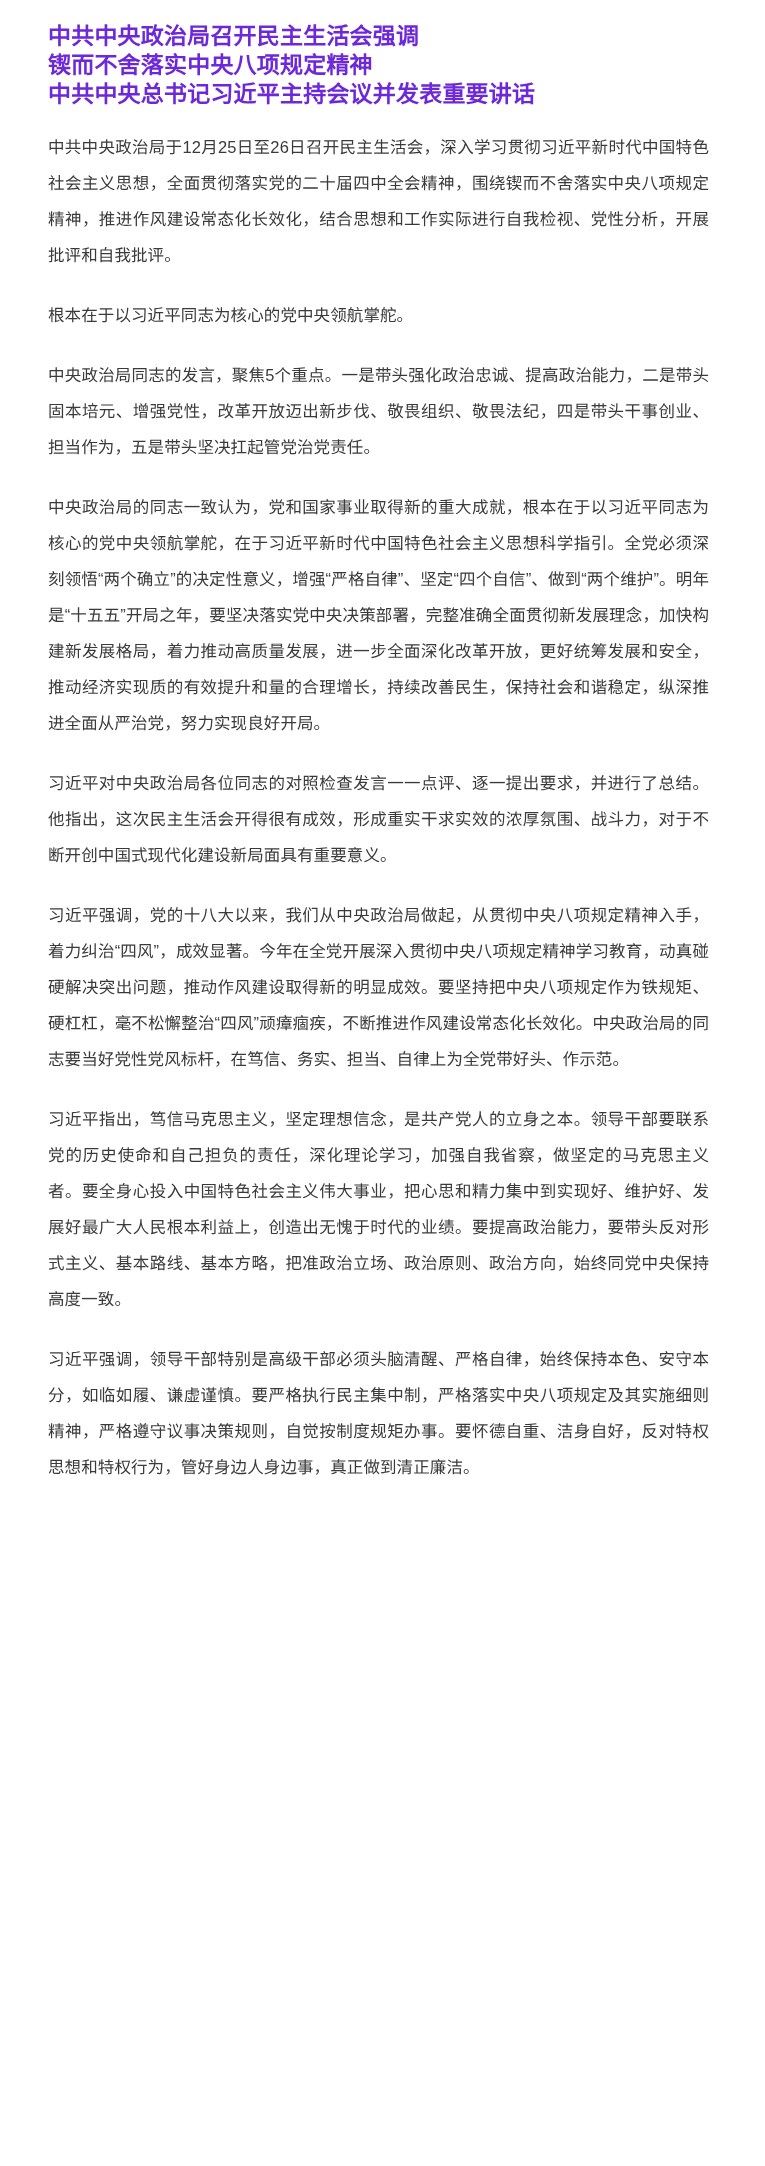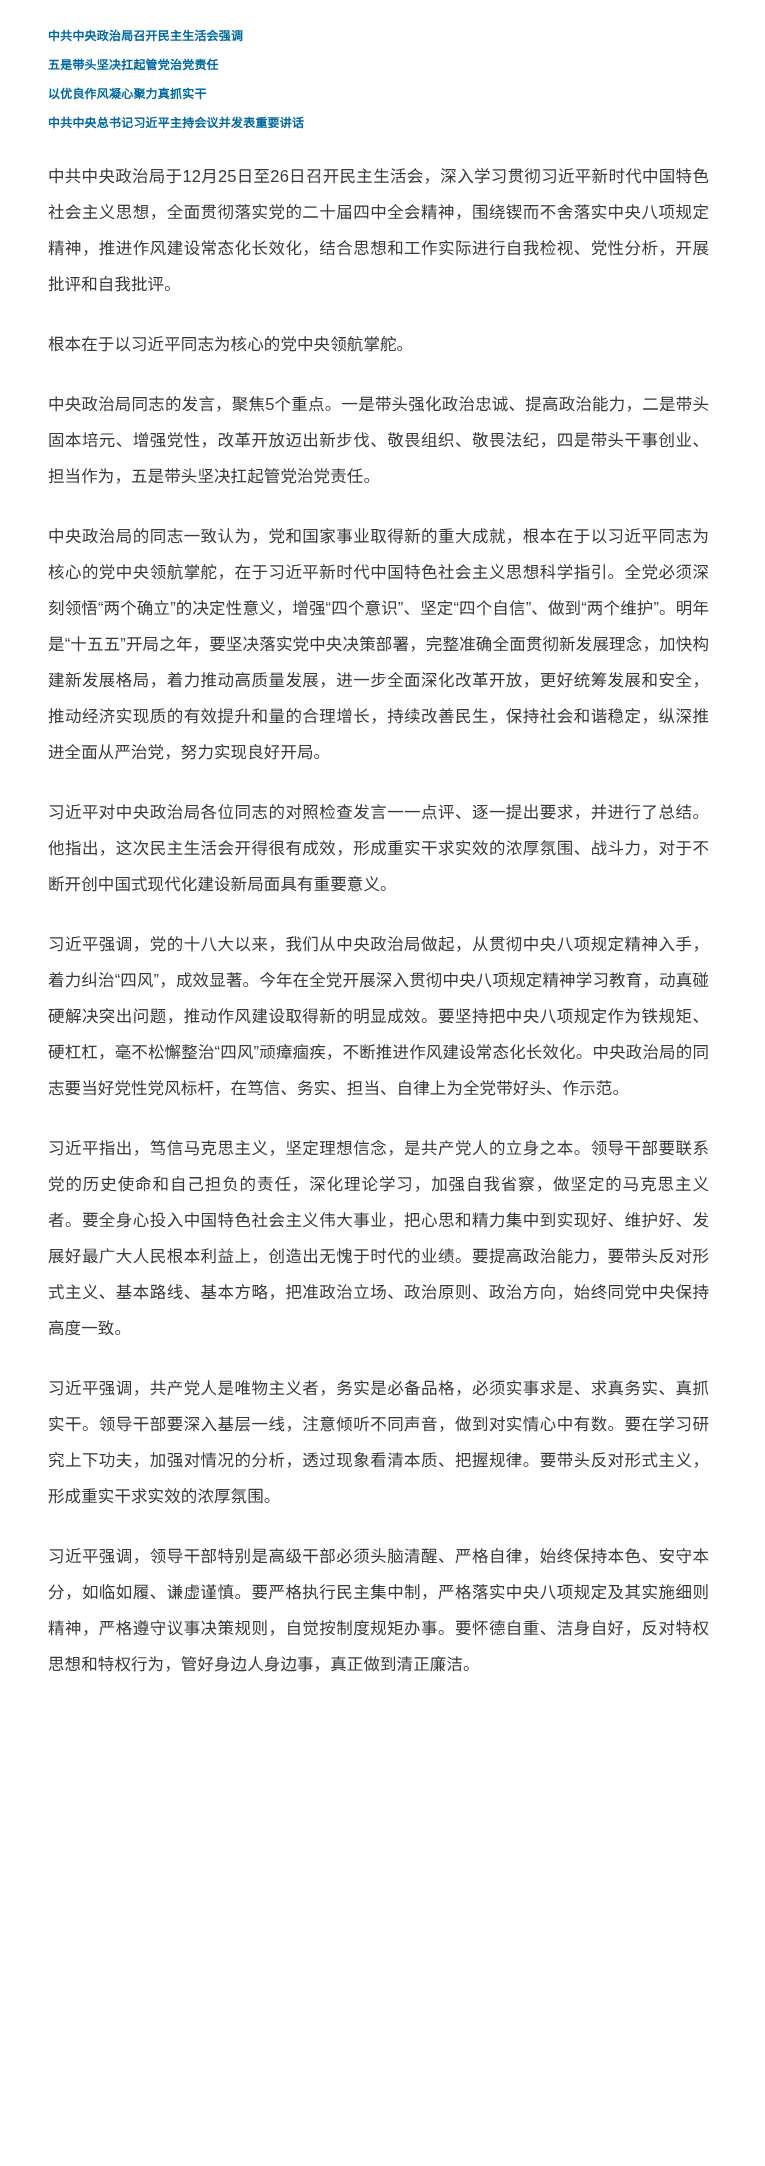--- a/index.html
+++ b/index.html
@@ -19,23 +19,23 @@
     box-sizing: border-box;
     padding: 0 48px 0 48px;
     background: #ffffff;
   }
   
   .headline {
     padding-top: 22px;
     padding-bottom: 4px;
   }
   .headline-line {
-    color: #0369a1;
+    color: #6d28d9;
     font-weight: bold;
-    font-size: 12px;
+    font-size: 23px;
     line-height: 29px;
     letter-spacing: 0.2px;
     white-space: nowrap;
   }
   
   .article {
     padding-top: 16px;
   }
   .para {
     font-size: 16.5px;
@@ -47,31 +47,29 @@
     letter-spacing: 0.1px;
   }
 </style>
 </head>
 <body>
 
 <div class="page">
 
   <div class="headline">
     <div class="headline-line">中共中央政治局召开民主生活会强调</div>
-    <div class="headline-line">五是带头坚决扛起管党治党责任</div>
-    <div class="headline-line">以优良作风凝心聚力真抓实干</div>
+    <div class="headline-line">锲而不舍落实中央八项规定精神</div>
     <div class="headline-line">中共中央总书记习近平主持会议并发表重要讲话</div>
   </div>
 
   <div class="article">
     <p class="para">中共中央政治局于12月25日至26日召开民主生活会，深入学习贯彻习近平新时代中国特色社会主义思想，全面贯彻落实党的二十届四中全会精神，围绕锲而不舍落实中央八项规定精神，推进作风建设常态化长效化，结合思想和工作实际进行自我检视、党性分析，开展批评和自我批评。</p>
     <p class="para">根本在于以习近平同志为核心的党中央领航掌舵。</p>
     <p class="para">中央政治局同志的发言，聚焦5个重点。一是带头强化政治忠诚、提高政治能力，二是带头固本培元、增强党性，改革开放迈出新步伐、敬畏组织、敬畏法纪，四是带头干事创业、担当作为，五是带头坚决扛起管党治党责任。</p>
-    <p class="para">中央政治局的同志一致认为，党和国家事业取得新的重大成就，根本在于以习近平同志为核心的党中央领航掌舵，在于习近平新时代中国特色社会主义思想科学指引。全党必须深刻领悟“两个确立”的决定性意义，增强“四个意识”、坚定“四个自信”、做到“两个维护”。明年是“十五五”开局之年，要坚决落实党中央决策部署，完整准确全面贯彻新发展理念，加快构建新发展格局，着力推动高质量发展，进一步全面深化改革开放，更好统筹发展和安全，推动经济实现质的有效提升和量的合理增长，持续改善民生，保持社会和谐稳定，纵深推进全面从严治党，努力实现良好开局。</p>
+    <p class="para">中央政治局的同志一致认为，党和国家事业取得新的重大成就，根本在于以习近平同志为核心的党中央领航掌舵，在于习近平新时代中国特色社会主义思想科学指引。全党必须深刻领悟“两个确立”的决定性意义，增强“严格自律”、坚定“四个自信”、做到“两个维护”。明年是“十五五”开局之年，要坚决落实党中央决策部署，完整准确全面贯彻新发展理念，加快构建新发展格局，着力推动高质量发展，进一步全面深化改革开放，更好统筹发展和安全，推动经济实现质的有效提升和量的合理增长，持续改善民生，保持社会和谐稳定，纵深推进全面从严治党，努力实现良好开局。</p>
     <p class="para">习近平对中央政治局各位同志的对照检查发言一一点评、逐一提出要求，并进行了总结。他指出，这次民主生活会开得很有成效，形成重实干求实效的浓厚氛围、战斗力，对于不断开创中国式现代化建设新局面具有重要意义。</p>
     <p class="para">习近平强调，党的十八大以来，我们从中央政治局做起，从贯彻中央八项规定精神入手，着力纠治“四风”，成效显著。今年在全党开展深入贯彻中央八项规定精神学习教育，动真碰硬解决突出问题，推动作风建设取得新的明显成效。要坚持把中央八项规定作为铁规矩、硬杠杠，毫不松懈整治“四风”顽瘴痼疾，不断推进作风建设常态化长效化。中央政治局的同志要当好党性党风标杆，在笃信、务实、担当、自律上为全党带好头、作示范。</p>
     <p class="para">习近平指出，笃信马克思主义，坚定理想信念，是共产党人的立身之本。领导干部要联系党的历史使命和自己担负的责任，深化理论学习，加强自我省察，做坚定的马克思主义者。要全身心投入中国特色社会主义伟大事业，把心思和精力集中到实现好、维护好、发展好最广大人民根本利益上，创造出无愧于时代的业绩。要提高政治能力，要带头反对形式主义、基本路线、基本方略，把准政治立场、政治原则、政治方向，始终同党中央保持高度一致。</p>
-    <p class="para">习近平强调，共产党人是唯物主义者，务实是必备品格，必须实事求是、求真务实、真抓实干。领导干部要深入基层一线，注意倾听不同声音，做到对实情心中有数。要在学习研究上下功夫，加强对情况的分析，透过现象看清本质、把握规律。要带头反对形式主义，形成重实干求实效的浓厚氛围。</p>
     <p class="para">习近平强调，领导干部特别是高级干部必须头脑清醒、严格自律，始终保持本色、安守本分，如临如履、谦虚谨慎。要严格执行民主集中制，严格落实中央八项规定及其实施细则精神，严格遵守议事决策规则，自觉按制度规矩办事。要怀德自重、洁身自好，反对特权思想和特权行为，管好身边人身边事，真正做到清正廉洁。</p>
 
   </div>
 
 </div>
 
 </body></html>

